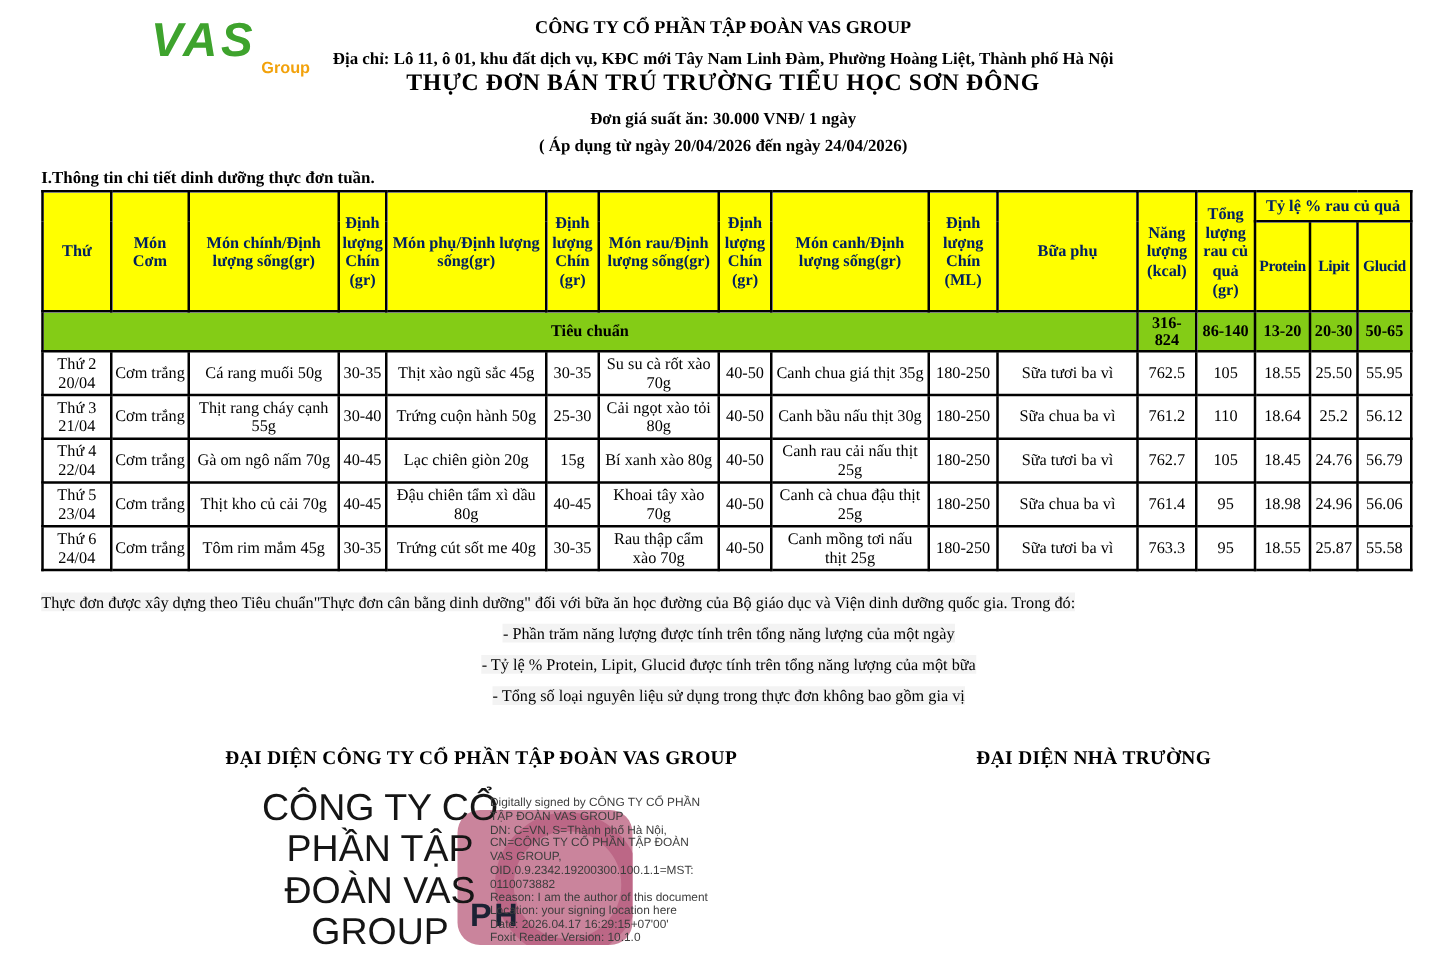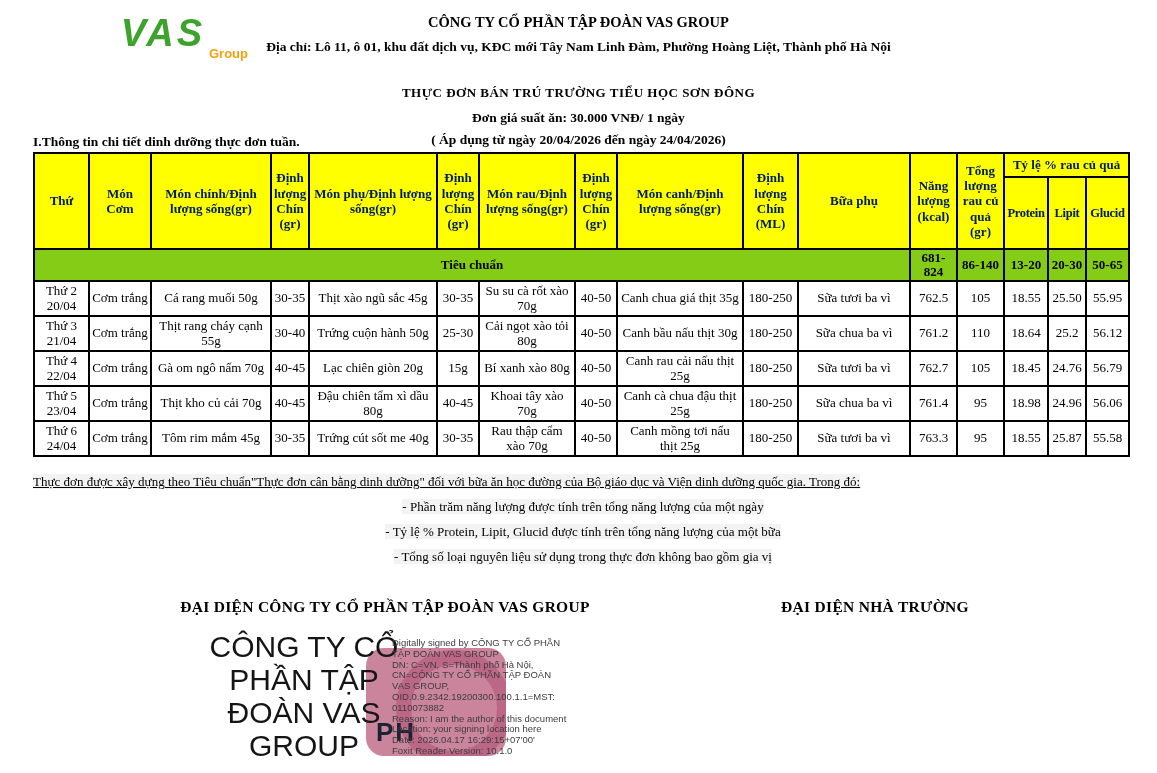--- a/index.html
+++ b/index.html
@@ -18,21 +18,21 @@
   }
   .logo-sub {
     font-family:"Liberation Sans","DejaVu Sans",sans-serif;
     font-weight:bold; font-size:13px; color:#f2a20c; margin:-4px 0 0 66px; text-align:right;
   }
 
   
   .header-block { position:absolute; left:0; top:14px; width:1157px; text-align:center; }
   .h-company { font-size:14.5px; font-weight:bold; }
   .h-address { font-size:13.5px; font-weight:bold; margin-top:8px; }
-  .h-title   { font-size:13px;  font-weight:bold; margin-top:30px; letter-spacing:0.5px; }
+  .h-title   { font-size:19px;  font-weight:bold; margin-top:1px; letter-spacing:0.5px; }
   .h-price   { font-size:13.5px; font-weight:bold; margin-top:9px; }
   .h-apply   { font-size:13.5px; font-weight:bold; margin-top:6px; }
 
   .s1-heading { position:absolute; left:33px; top:134px; font-size:13.5px; font-weight:bold; }
 
   
   table.menu {
     position:absolute; left:33px; top:152px; width:1095px;
     border-collapse:collapse; table-layout:fixed;
   }
@@ -47,21 +47,21 @@
   .menu thead tr.ratio-row-top th.ratio { height:20px; }
   .menu thead tr.ratio-sub th { height:70px; }
   .menu tr.std td {
     background:#84cc16; font-weight:bold; font-size:13px; height:30px; line-height:1.1; padding:0 1px;
   }
   .menu tbody td { font-size:13px; line-height:1.15; height:31px; }
 
   
   .s2 { position:absolute; left:33px; top:461px; width:1100px; }
   .s2-heading { font-size:17px; font-weight:bold; }
-  .s2-intro { margin-top:13px; font-size:13px;text-decoration:underline; }
+  .s2-intro { margin-top:13px; font-size:13px; }
   .s2-note  { margin-top:9px;  font-size:13px;text-align:center; }
   .hl { background:#f3f3f3; }
 
   
   .sig-company {
     position:absolute; left:150px; top:598px; width:470px; text-align:center;
     font-size:15.5px; font-weight:bold; letter-spacing:0.3px;
   }
   .sig-school {
     position:absolute; left:690px; top:598px; width:370px; text-align:center;
@@ -149,21 +149,21 @@
     </tr>
     <tr class="ratio-sub">
       <th class="sub">Protein</th>
       <th class="sub">Lipit</th>
       <th class="sub">Glucid</th>
     </tr>
   </thead>
   <tbody>
     <tr class="std">
       <td colspan="11">Tiêu chuẩn</td>
-      <td>681-824</td>
+      <td>316-824</td>
       <td>86-140</td>
       <td>13-20</td>
       <td>20-30</td>
       <td>50-65</td>
     </tr>
 
     <tr>
       <td>
           <div>Thứ 2</div>
           <div>20/04</div>

